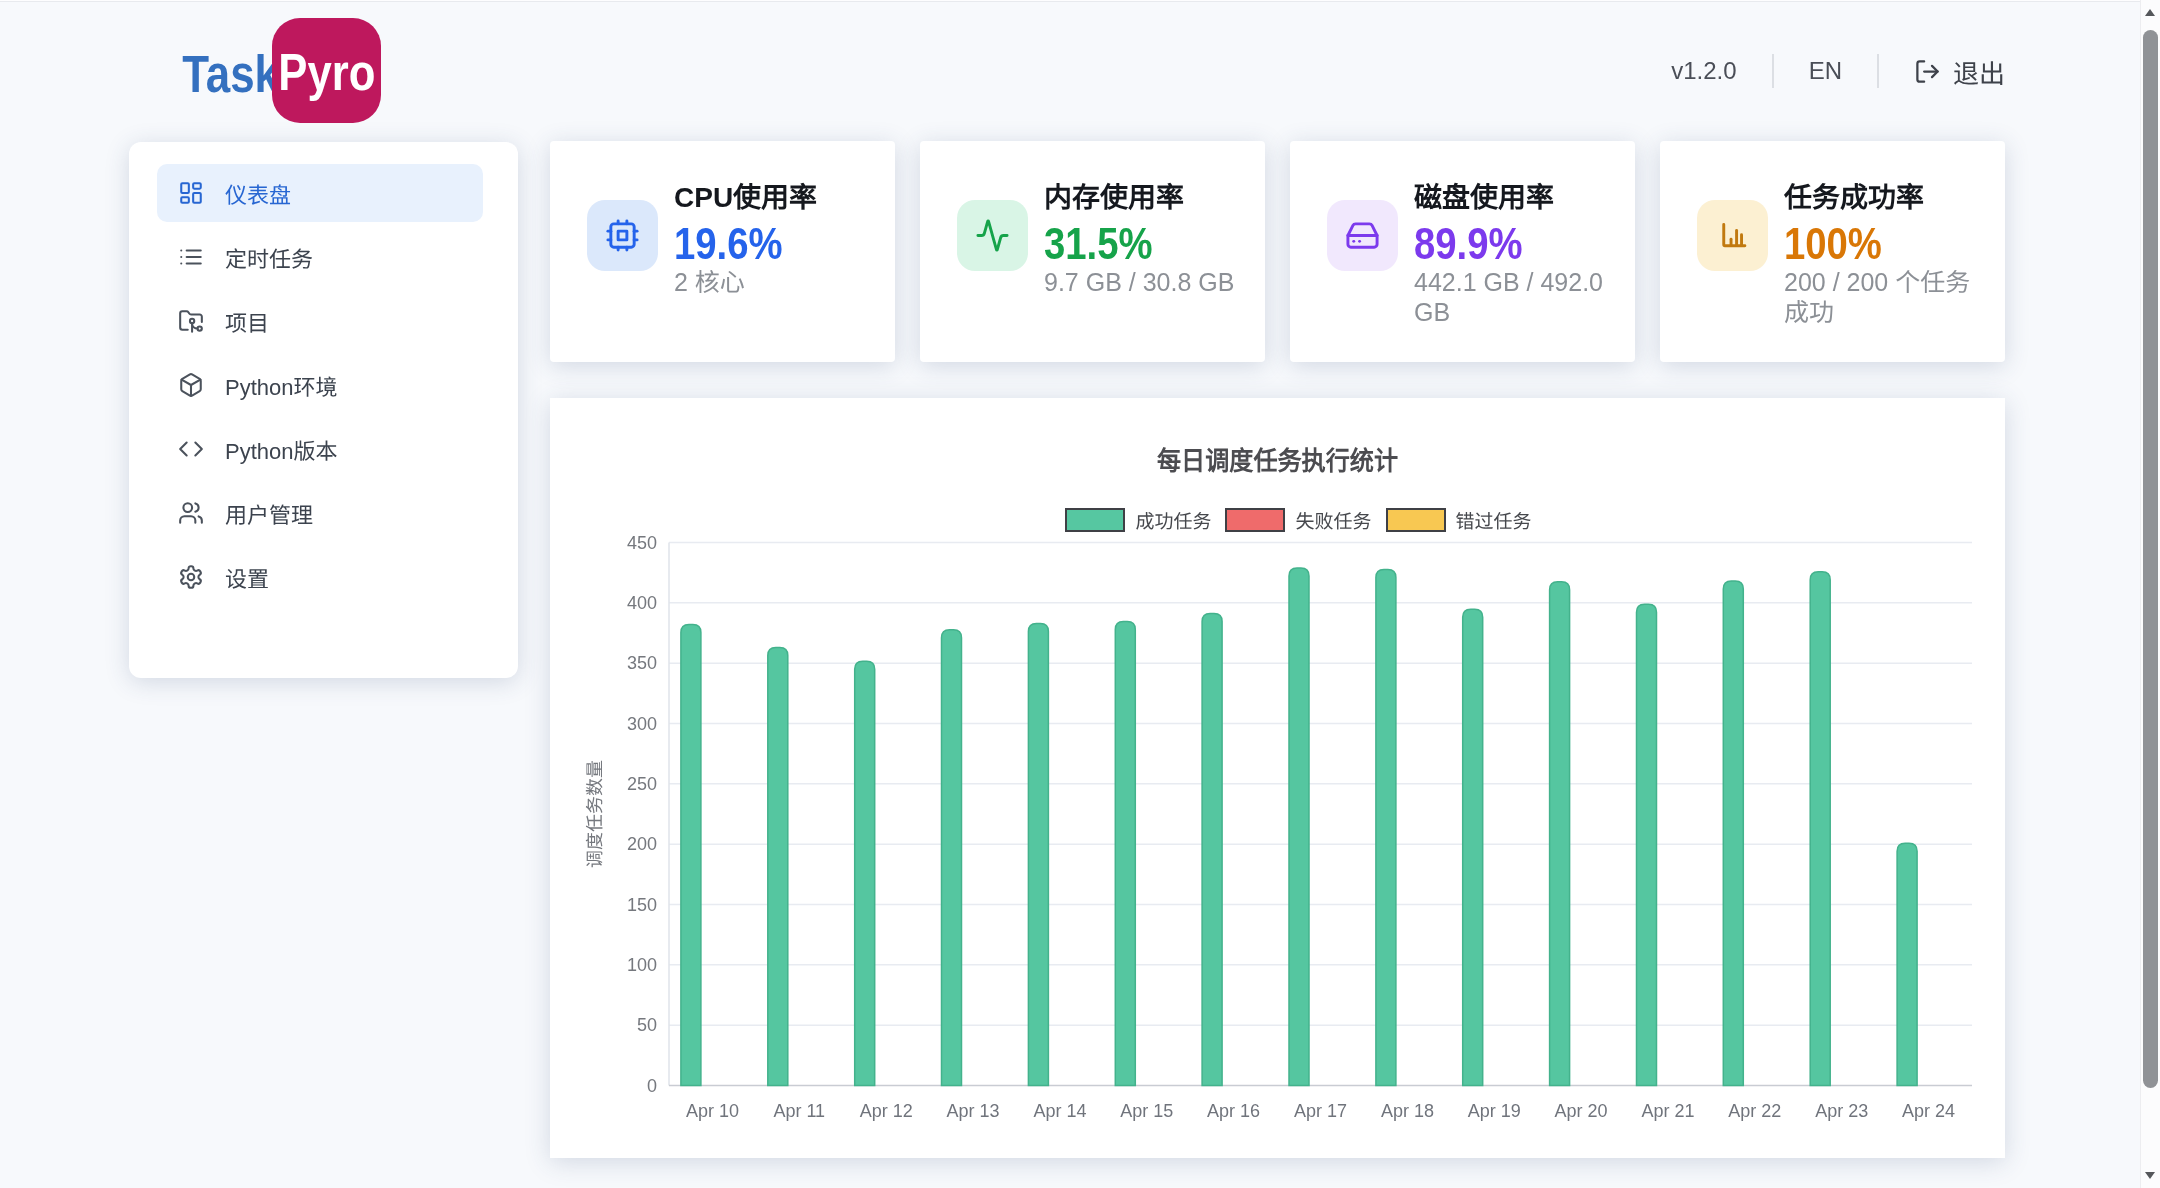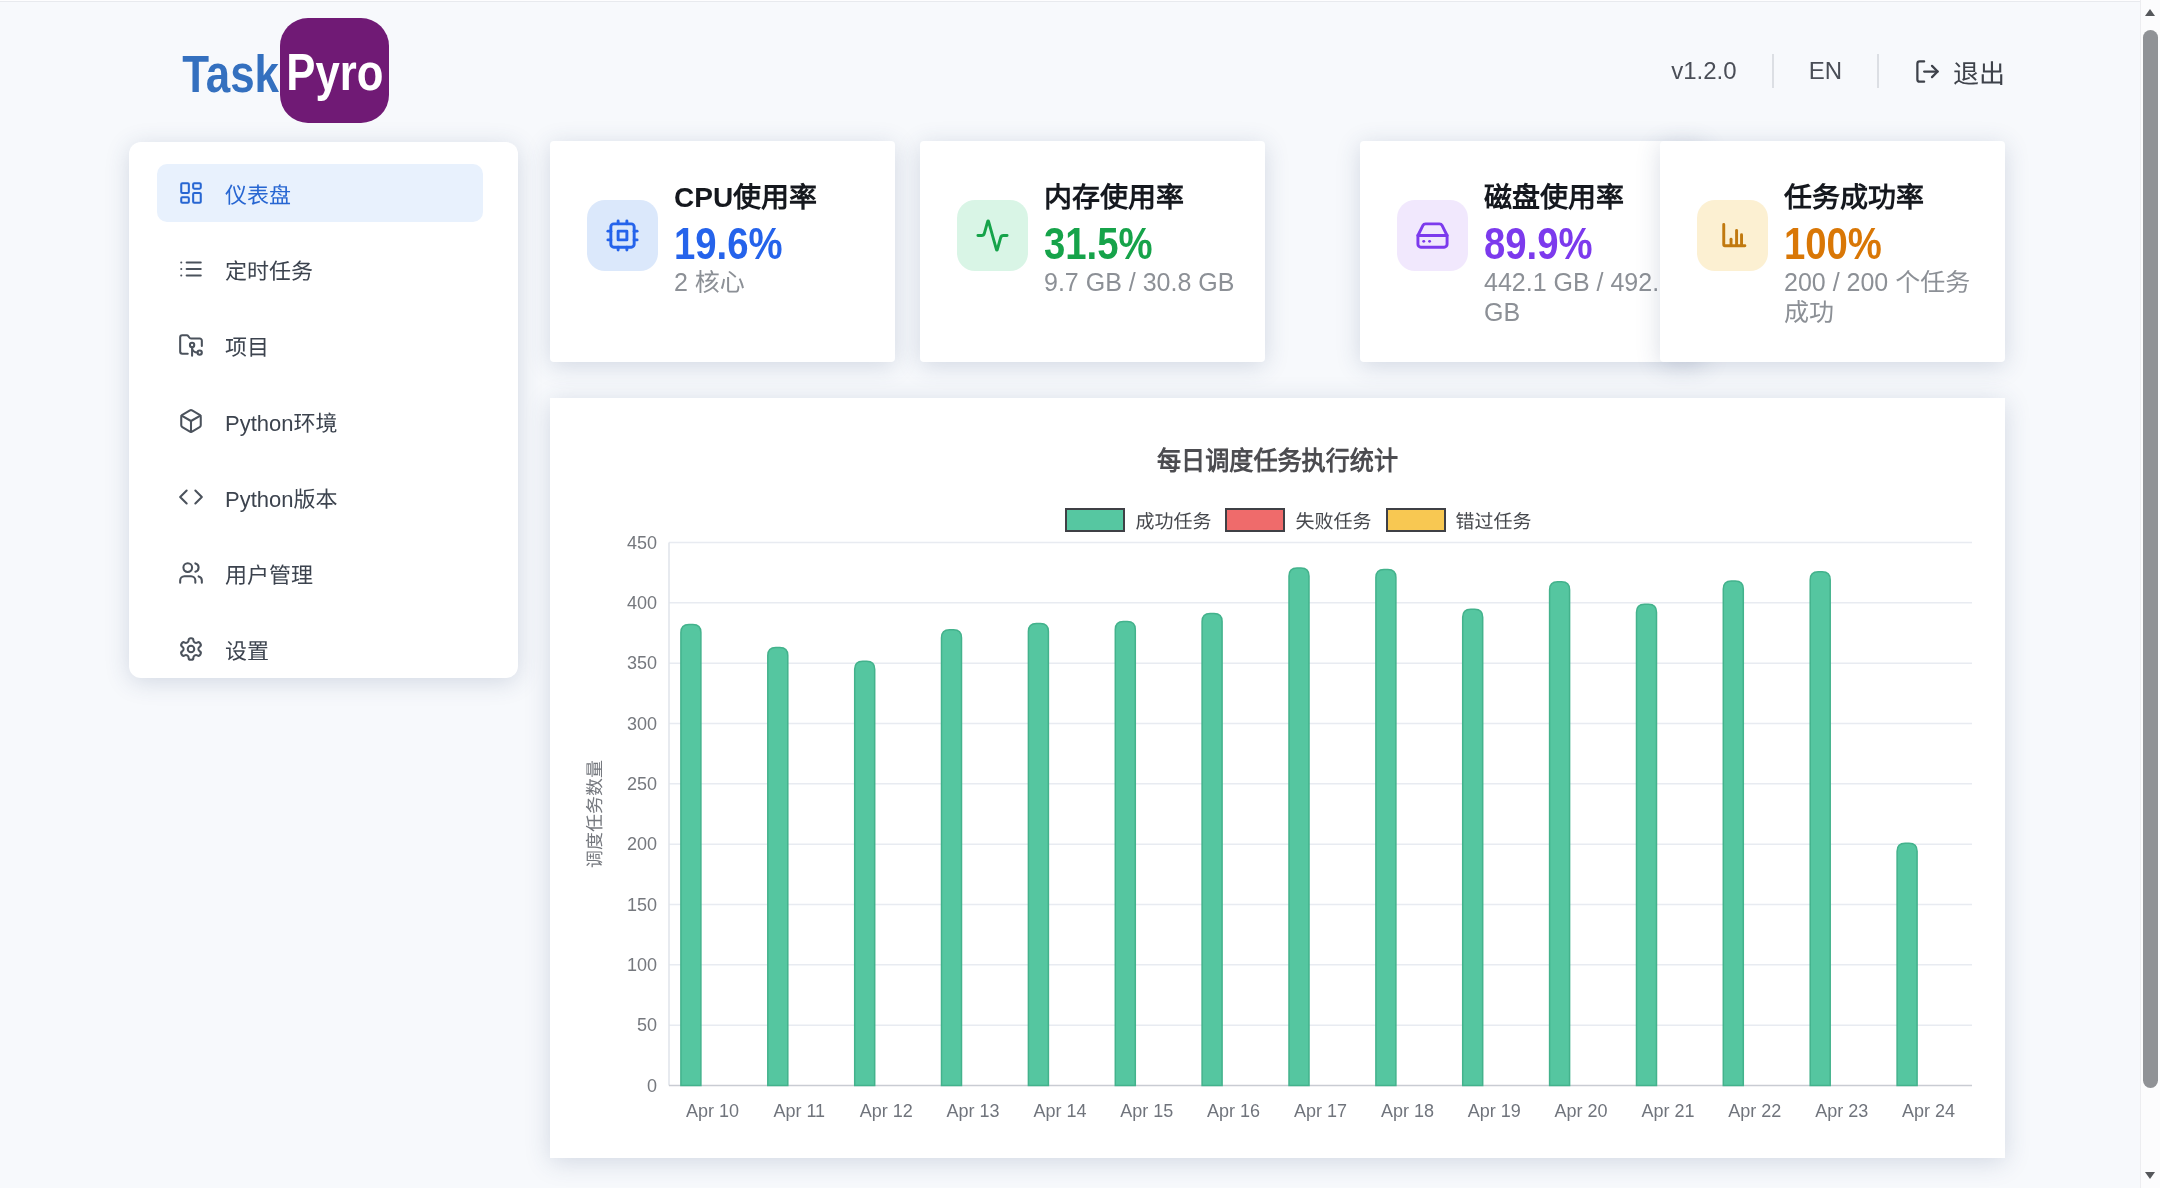--- a/index.html
+++ b/index.html
@@ -6,39 +6,39 @@
   * { margin:0; padding:0; box-sizing:border-box; }
   html,body { width:2160px; height:1188px; overflow:hidden; }
   body {
     font-family:"Liberation Sans", sans-serif;
     background:#f7f9fc;
     position:relative;
   }
   .topline { position:absolute; left:0; top:0; width:2160px; height:2px; background:#fdfdfe; border-bottom:1px solid #e8eaee; }
   
   .logo-task { position:absolute; left:0px; top:45px; width:279px; text-align:right; font-size:51px; font-weight:bold; color:#3470bf; transform:scaleX(0.86); transform-origin:100% 50%; }
-  .logo-box { position:absolute; left:280px; top:18px; width:109px; height:105px; background:#701a75; border-radius:28px; display:flex; align-items:center; justify-content:center; }
+  .logo-box { position:absolute; left:272px; top:18px; width:109px; height:105px; background:#be185d; border-radius:28px; display:flex; align-items:center; justify-content:center; }
   .logo-pyro { font-size:52px; font-weight:bold; color:#ffffff; line-height:105px; transform:scaleX(0.84); position:relative; top:2px; }
   
   .hdr { position:absolute; top:0; height:142px; display:flex; align-items:center; }
   .hdr-right { right:155px; }
   .hdr-item { color:#4a4e57; font-size:24px; }
   .hdr-sep { width:2px; height:34px; background:#dcdfe4; margin:0 35px; }
   .logout { display:flex; align-items:center; color:#3e424a; font-size:26px; }
   .logout svg { margin-right:12px; }
   
   .sidebar {
     position:absolute; left:129px; top:142px; width:389px; height:536px;
     background:#ffffff; border-radius:12px;
     box-shadow:0 4px 24px rgba(45,65,110,0.18);
     padding:22px 35px 22px 28px;
   }
   .mi {
     height:58px; border-radius:10px; display:flex; align-items:center;
-    padding-left:21px; margin-bottom:18px;
+    padding-left:21px; margin-bottom:6px;
     color:#3c434e; font-size:22px;
   }
   .mi:last-child { margin-bottom:0; }
   .mi svg { margin-right:21px; flex:none; }
   .mi .ic { color:#4b525c; }
   .mi.active { background:#e8f1fd; color:#2766d2; }
   .mi.active .ic { color:#2766d2; }
   
   .card {
     position:absolute; top:141px; width:345px; height:221px;
@@ -179,21 +179,21 @@
       <svg width="35" height="35" viewBox="0 0 24 24" fill="none" stroke="#16a34a" stroke-width="2" stroke-linecap="round" stroke-linejoin="round">
         <path d="M22 12h-2.48a2 2 0 0 0-1.93 1.46l-2.35 8.36a.25.25 0 0 1-.48 0L9.24 2.18a.25.25 0 0 0-.48 0l-2.35 8.36A2 2 0 0 1 4.49 12H2"></path>
       </svg>
     </div>
     <div class="tb">
       <div class="t1">内存使用率</div>
       <div class="t2" style="color:#16a34a;">31.5%</div>
       <div class="t3">9.7 GB / 30.8 GB</div>
     </div>
   </div>
-  <div class="card" style="left:1360px;">
+  <div class="card" style="left:1290px;">
     <div class="iconbox" style="background:#f1e8fd;">
       <svg width="35" height="35" viewBox="0 0 24 24" fill="none" stroke="#7c3aed" stroke-width="2" stroke-linecap="round" stroke-linejoin="round">
         <line x1="22" y1="12" x2="2" y2="12"></line>
         <path d="M5.45 5.11 2 12v6a2 2 0 0 0 2 2h16a2 2 0 0 0 2-2v-6l-3.45-6.89A2 2 0 0 0 16.76 4H7.24a2 2 0 0 0-1.79 1.11z"></path>
         <line x1="6" y1="16" x2="6.01" y2="16"></line>
         <line x1="10" y1="16" x2="10.01" y2="16"></line>
       </svg>
     </div>
     <div class="tb">
       <div class="t1">磁盘使用率</div>

